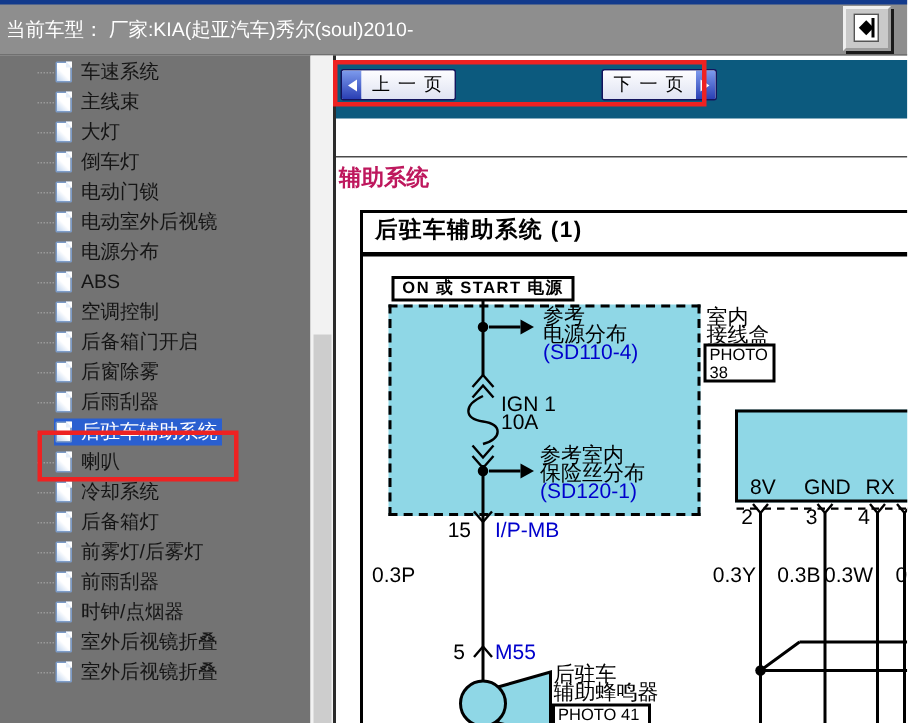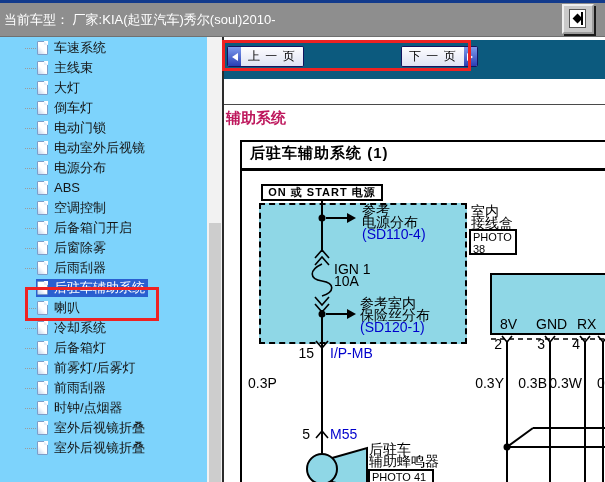--- a/index.html
+++ b/index.html
@@ -13,21 +13,21 @@
   .titlebar-text { position:absolute; left:4px; top:8px; color:#fff; font-size:13px; white-space:nowrap; }
   .panel-btn { position:absolute; left:562px; top:4px; width:32px; height:30px;
     background:#c9c9c9; border:2px outset #efefef; box-shadow:2px 2px 0 #1a1a1a; cursor:pointer; }
   .panel-btn-inner { position:absolute; left:5px; top:3px; width:17px; height:19px; background:#fff;
     border:1px solid #555; }
   .panel-glyph-diamond { position:absolute; left:4px; top:5px; width:7px; height:7px;
     background:#000; transform:rotate(45deg); }
   .panel-glyph-bar { position:absolute; right:2px; top:2px; width:2px; height:13px; background:#000; }
 
   
-  .sidebar { position:absolute; left:0; top:37px; width:207px; height:445px; background:#7dd3fc; padding-top:1px; }
+  .sidebar { position:absolute; left:0; top:37px; width:207px; height:445px; background:#737373; padding-top:1px; }
   .tree-vline { position:absolute; top:37px; height:445px; width:0; border-left:1px dotted #9a9a9a; }
   .tree-row { position:relative; height:20px; display:flex; align-items:center; padding-left:25px; cursor:pointer; }
   .connector { width:11px; height:0; border-top:1px dotted #9a9a9a; flex:0 0 auto; }
   .doc-icon { width:11px; height:14px; flex:0 0 auto; margin:0 6px 0 1px; position:relative;
     background:linear-gradient(225deg,#ffffff 55%,#bed3ee); border:1px solid #7d9cc8; border-radius:1px; }
   .doc-icon::before { content:""; position:absolute; right:-1px; top:-1px;
     border-left:4px solid #e7effa; border-top:4px solid #fff; }
   .tree-label { font-size:13px; color:#151515; white-space:nowrap; line-height:16px; }
   .tree-row.selected .hl { background:#2a5fd0; }
   .tree-row.selected .tree-label { color:#fff; }

